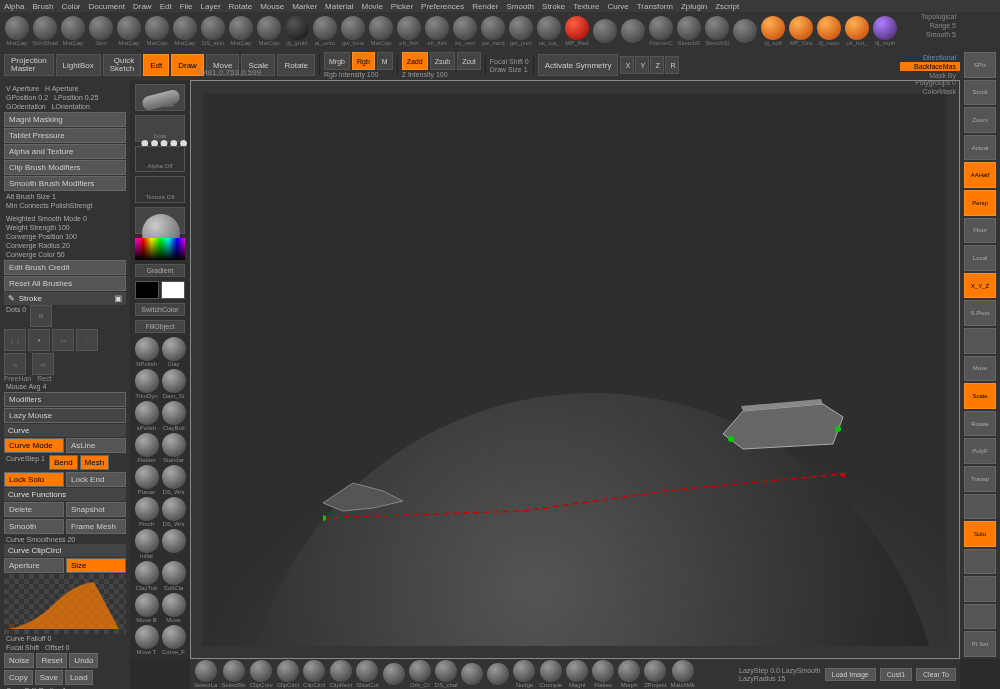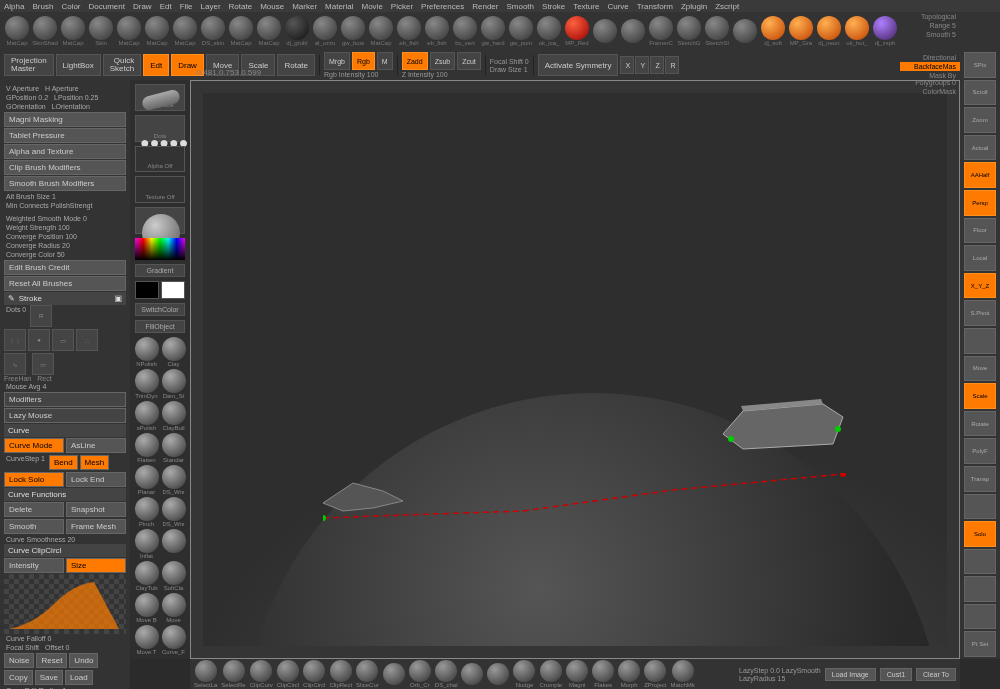--- a/index.html
+++ b/index.html
@@ -334,21 +334,21 @@
       <div class="lp-btn" style="flex:1">Delete</div>
       <div class="lp-btn" style="flex:1">Snapshot</div>
     </div>
   <div class="lp-row">
       <div class="lp-btn" style="flex:1">Smooth</div>
       <div class="lp-btn" style="flex:1">Frame Mesh</div>
     </div>
   <div class="lp-slider">Curve Smoothness 20</div>
   <div class="lp-header">Curve ClipCircl</div>
   <div class="lp-row">
-      <div class="lp-btn" style="flex:1">Intensity</div>
+      <div class="lp-btn" style="flex:1">Aperture</div>
       <div class="lp-btn on" style="flex:1">Size</div>
     </div>
   <div class="checker" style="height:60px;position:relative">
     <svg width="120" height="60">
         <path d="M5 55 Q30 50 50 30 Q70 10 90 8 L115 55 Z" fill="#ff7a00" opacity="0.7"></path>
       </svg>
   </div>
   <div class="lp-slider">Curve Falloff 0</div>
   <div class="lp-row">
       <div class="lp-slider">Focal Shift</div>

